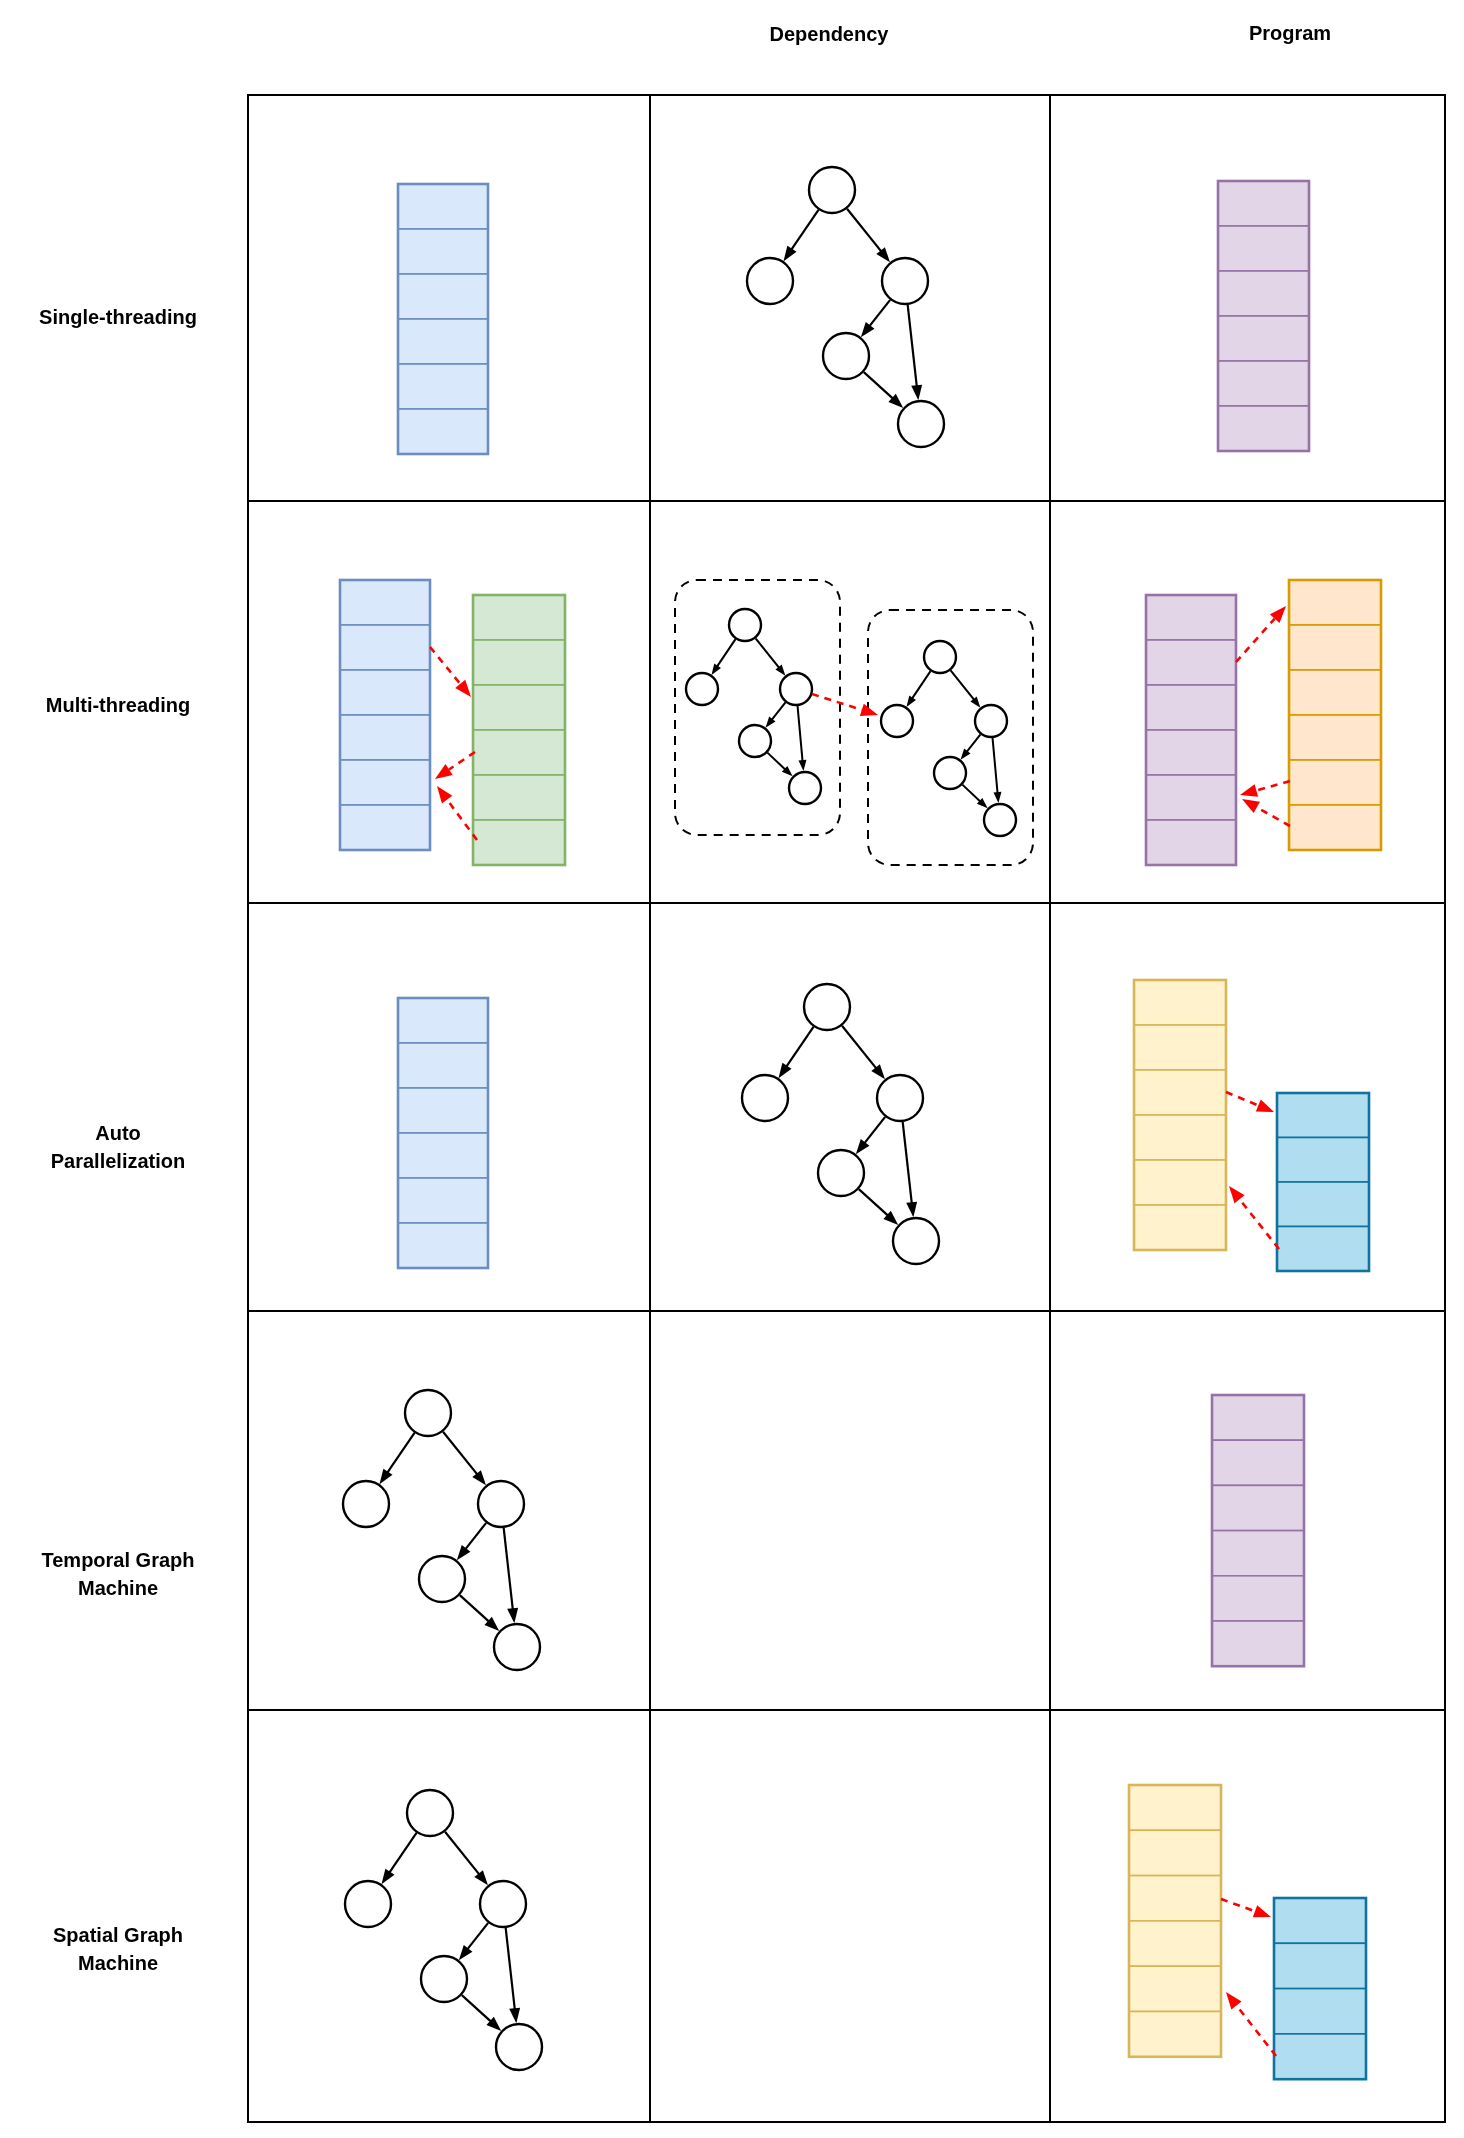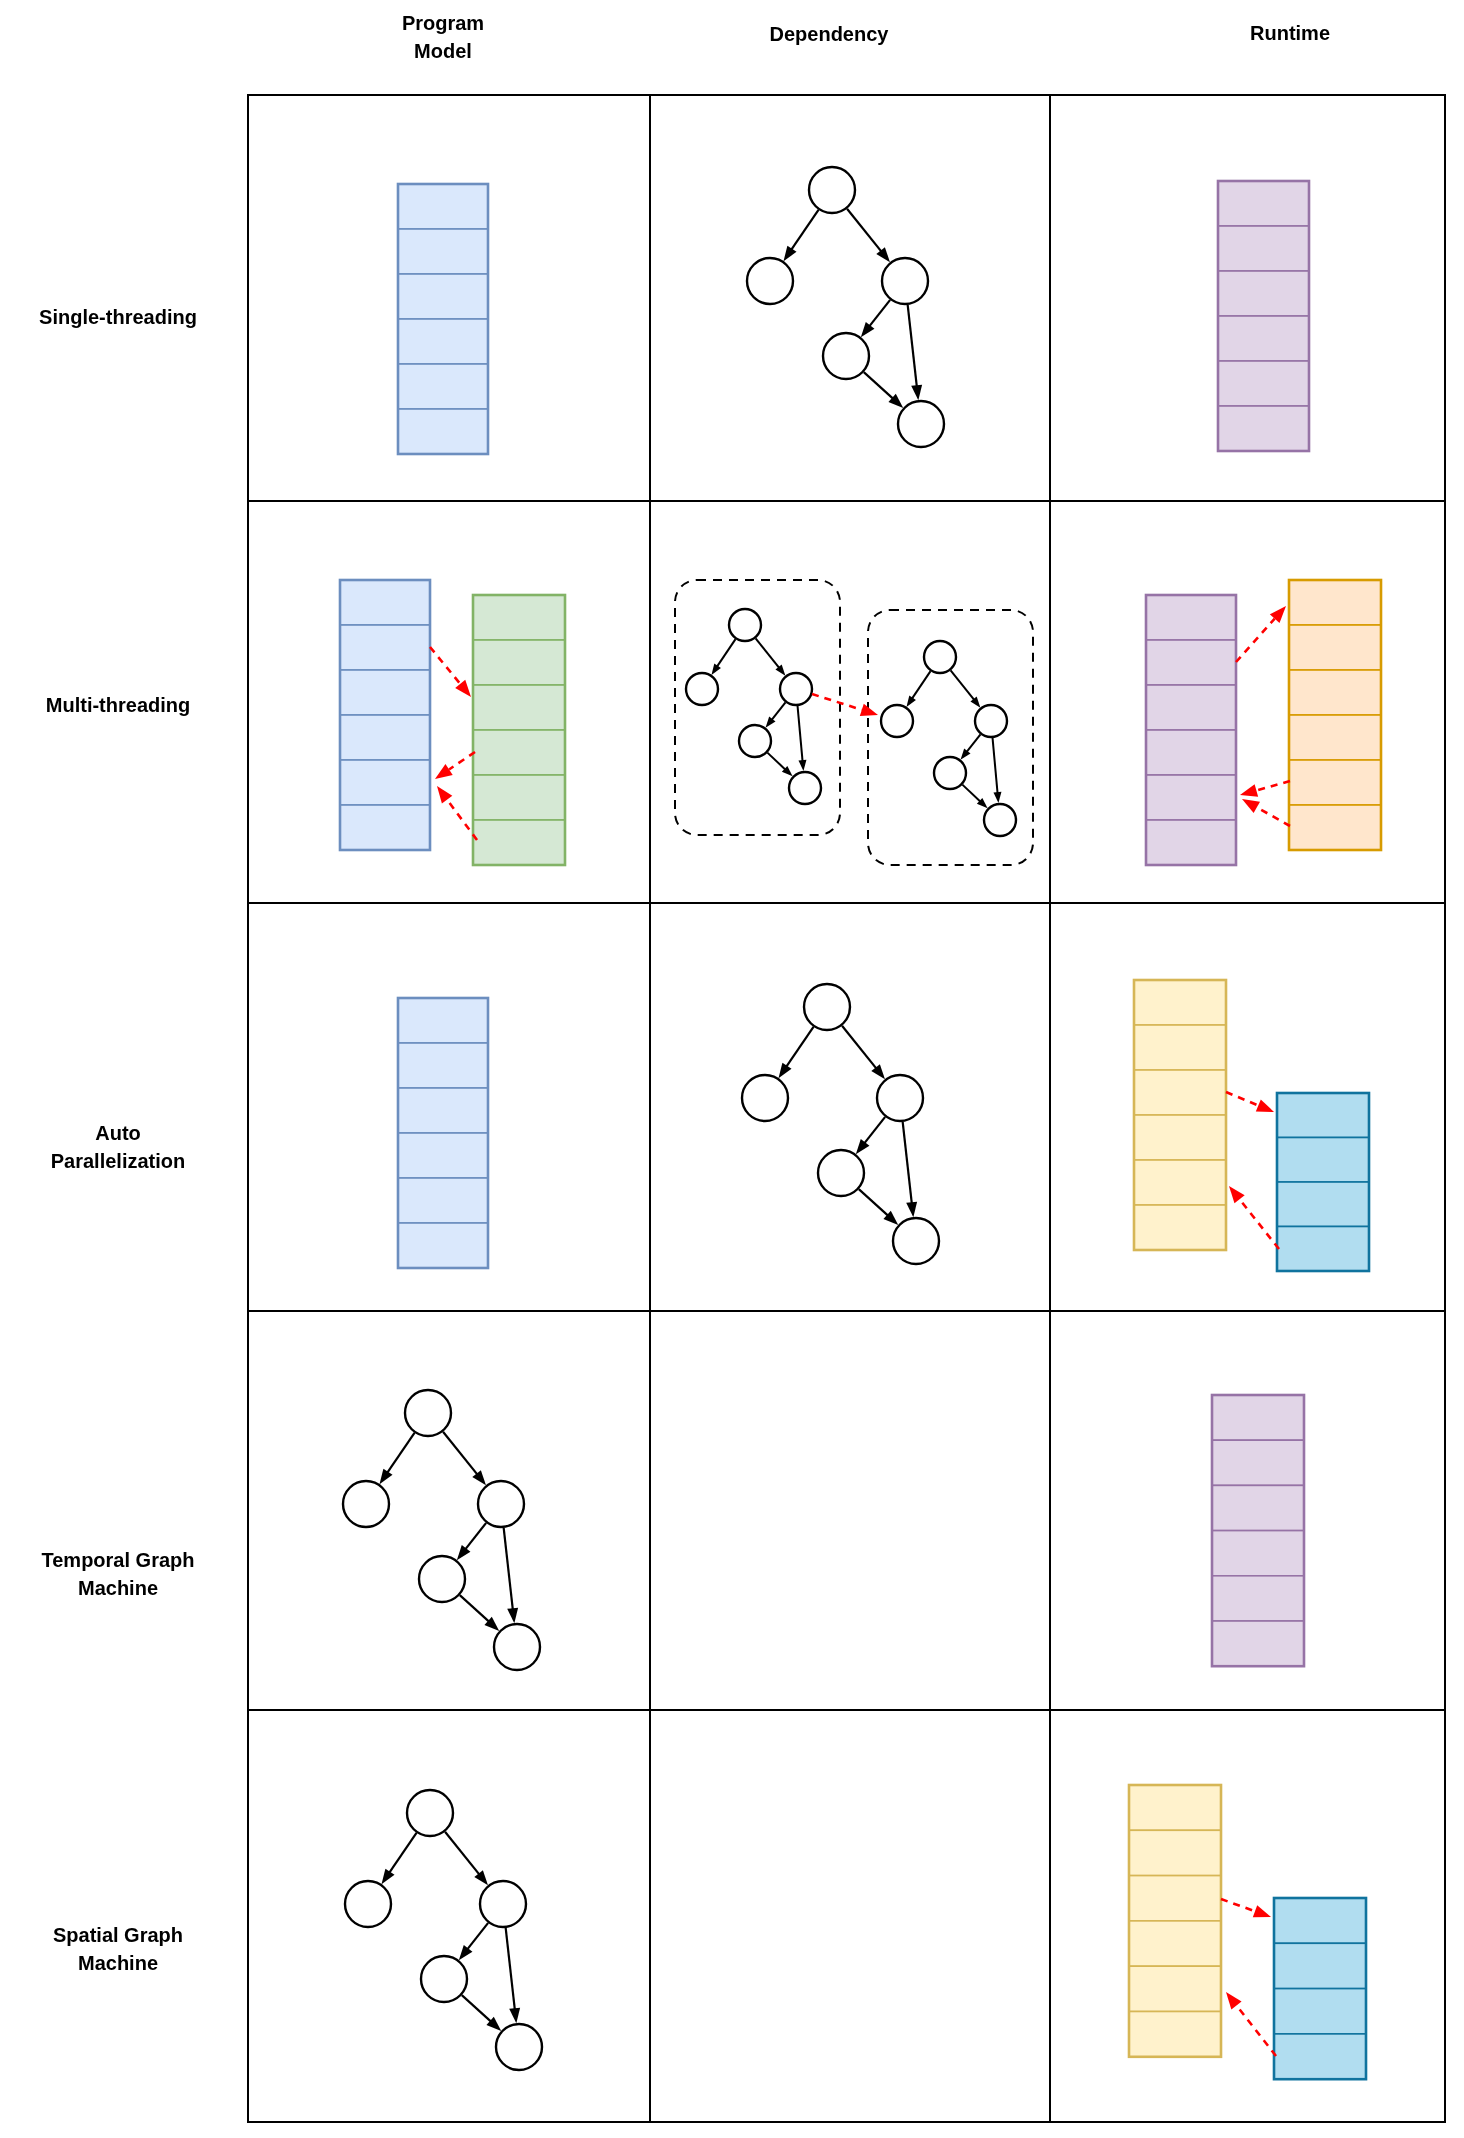--- a/index.html
+++ b/index.html
@@ -290,24 +290,22 @@
       <g>
         <line x1="1221" y1="1899" x2="1255.0049139982316" y2="1911.2417690393634" stroke="#ff0000" stroke-width="2.6" stroke-dasharray="7 6"></line>
         <polygon points="1271,1917 1252.8032374544587,1917.35753721651 1257.2065905420045,1905.1260008622166" fill="#ff0000"></polygon>
       </g>
       <g>
         <line x1="1276" y1="2056" x2="1236.4659487135293" y2="2005.3964143533176" stroke="#ff0000" stroke-width="2.6" stroke-dasharray="7 6"></line>
         <polygon points="1226,1992 1241.5881071427389,2001.3947280804975 1231.3437902843198,2009.3981006261376" fill="#ff0000"></polygon>
       </g>
     </svg>
 
-  <div class="txt-label" style="left: 293px; width: 300px; top: 9px;">Program
-Model</div>
   <div class="txt-label" style="left: 679px; width: 300px; top: 20px;">Dependency</div>
-  <div class="txt-label" style="left: 1140px; width: 300px; top: 19px;">Runtime</div>
+  <div class="txt-label" style="left: 1140px; width: 300px; top: 19px;">Program</div>
 
   <div class="txt-label" style="left: -32px; width: 300px; top: 303px;">Single-threading</div>
   <div class="txt-label" style="left: -32px; width: 300px; top: 691px;">Multi-threading</div>
   <div class="txt-label" style="left: -32px; width: 300px; top: 1119px;">Auto
 Parallelization</div>
   <div class="txt-label" style="left: -32px; width: 300px; top: 1546px;">Temporal Graph
 Machine</div>
   <div class="txt-label" style="left: -32px; width: 300px; top: 1921px;">Spatial Graph
 Machine</div>
 </div>

